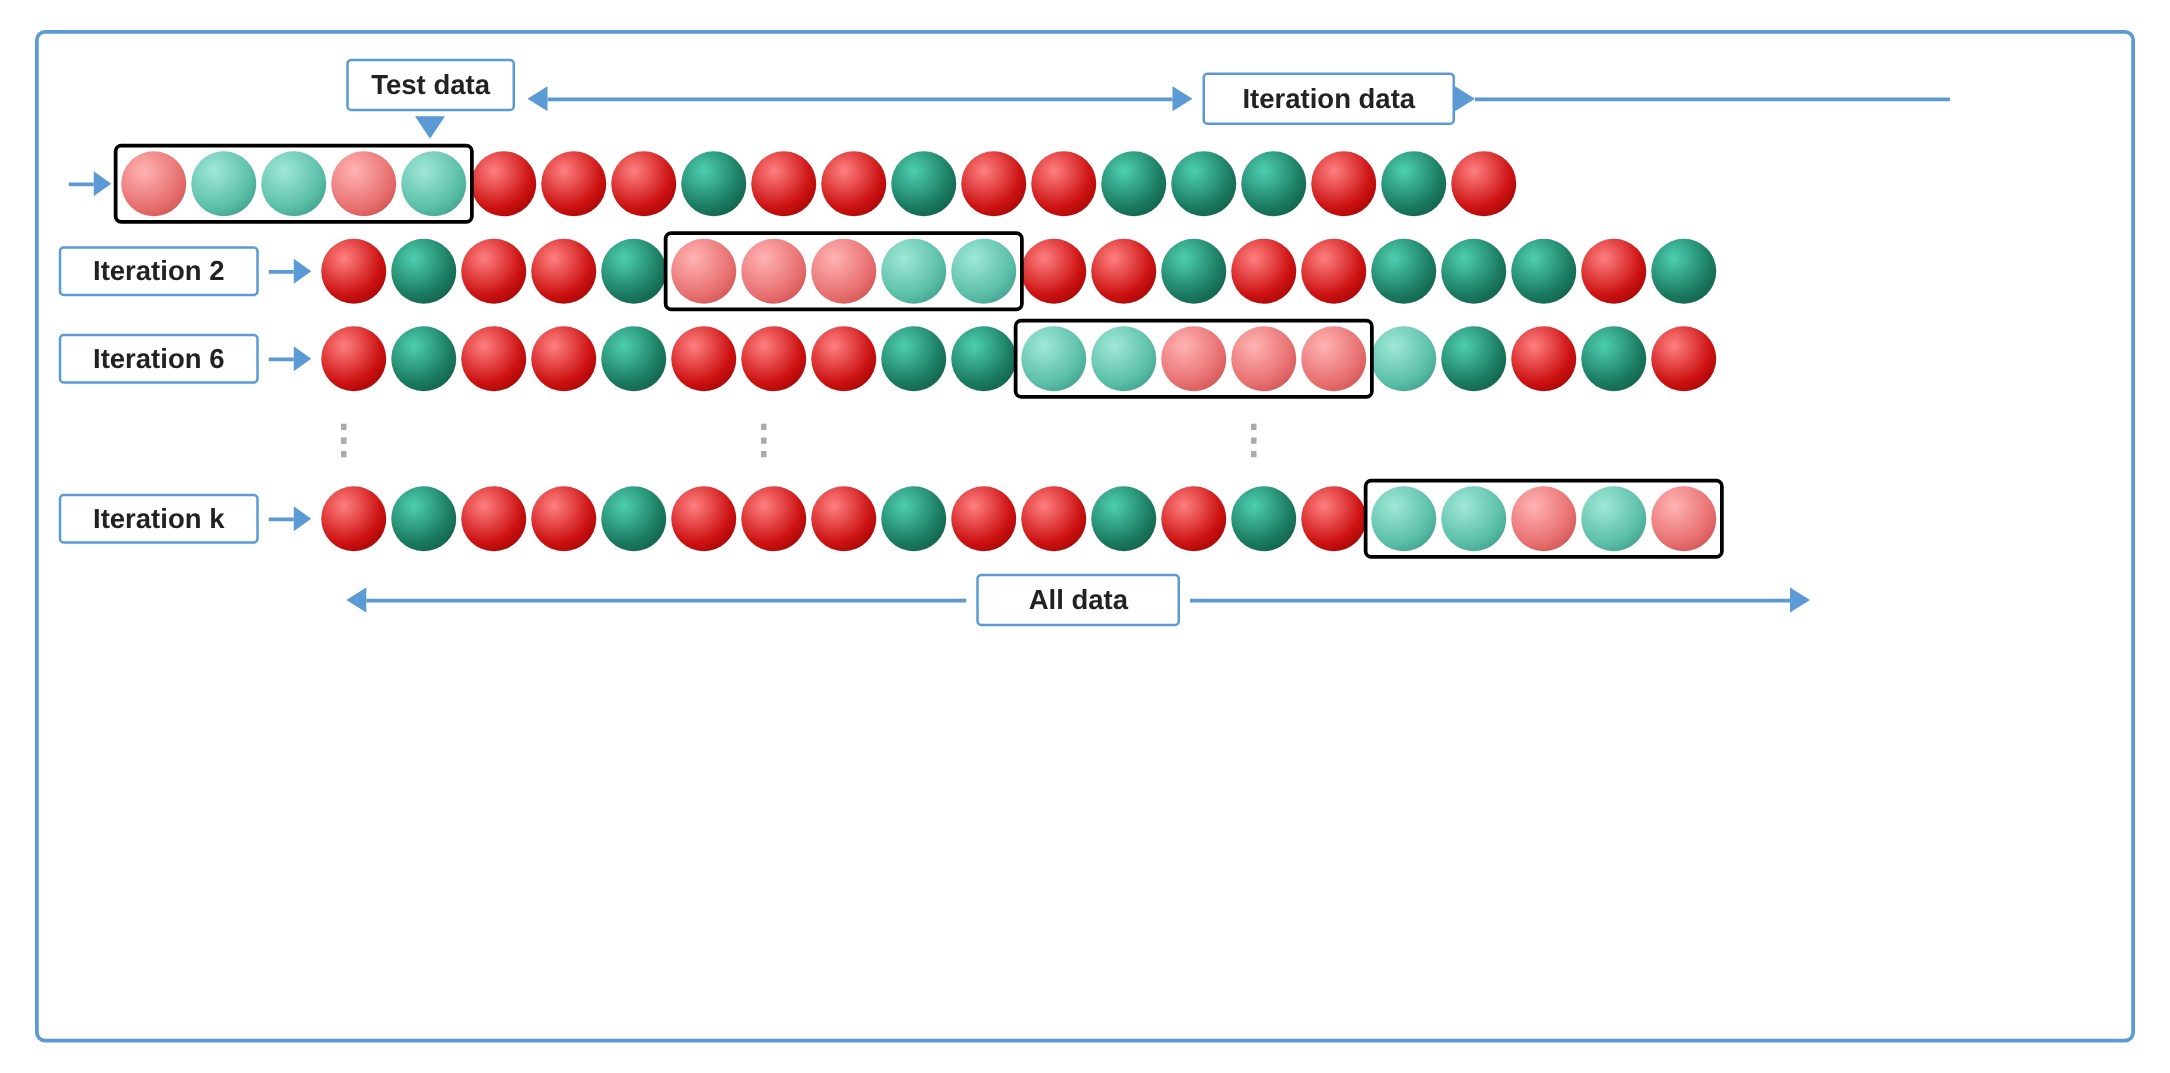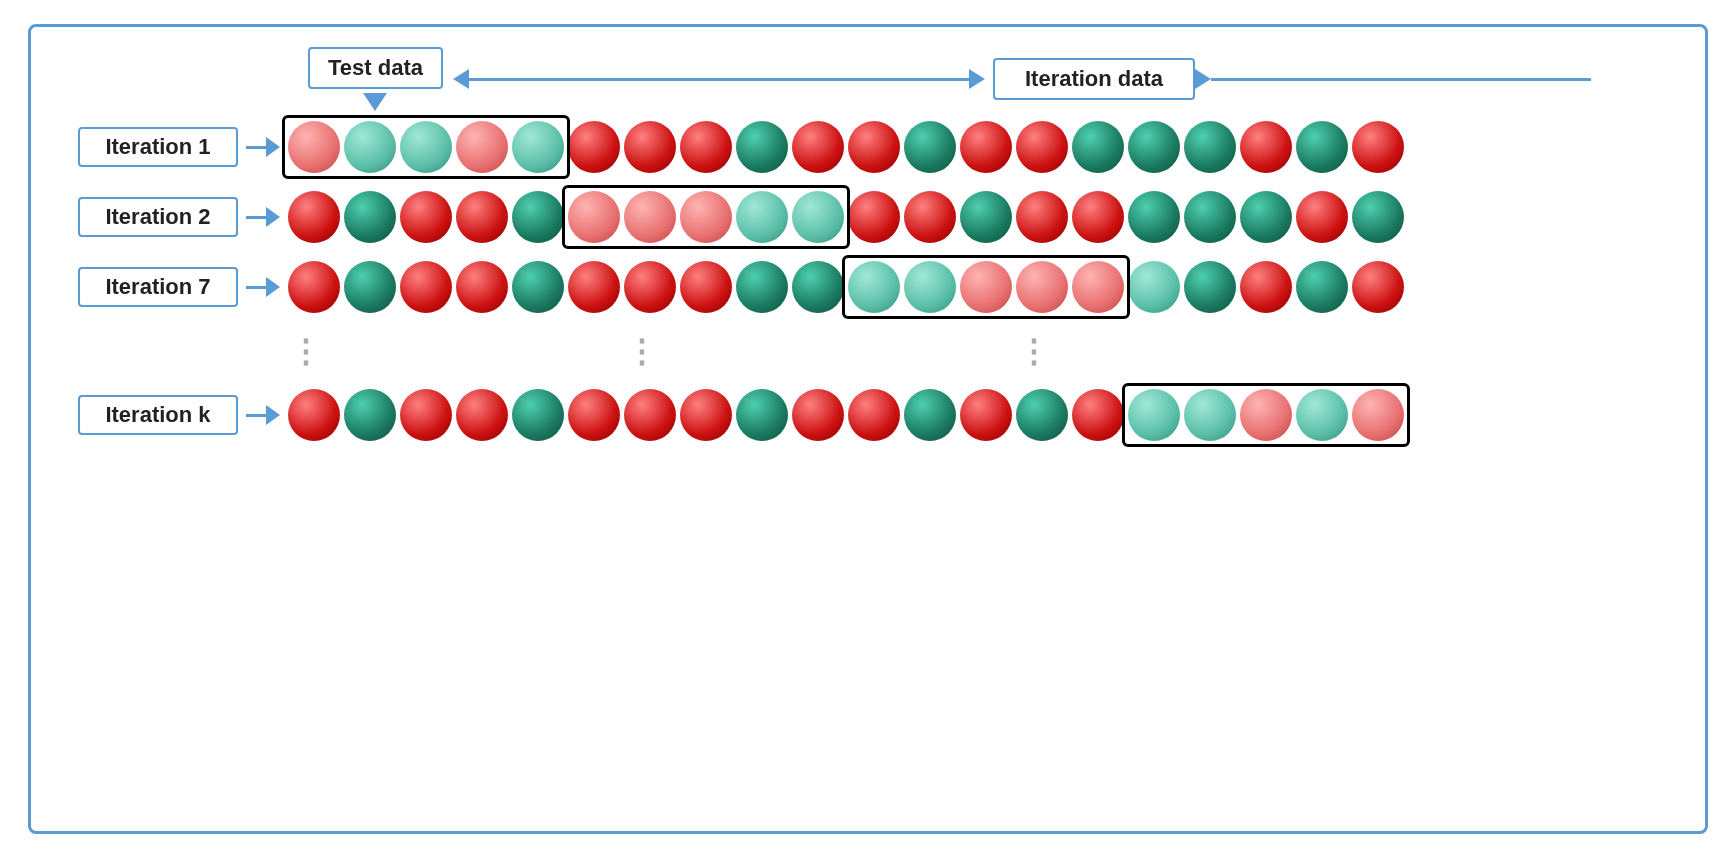--- a/index.html
+++ b/index.html
@@ -12,21 +12,21 @@
       justify-content: center;
       font-family: Arial, sans-serif;
     }
     .diagram {
       width: 1680px;
       height: 810px;
       border: 3px solid #5b9bd5;
       border-radius: 8px;
       background: #fff;
       position: relative;
-      padding: 20px 47px;
+      padding: 20px 16px;
     }
 
     
     .top-labels {
       display: flex;
       align-items: center;
       justify-content: flex-start;
       margin-bottom: 10px;
       margin-left: 230px;
       position: relative;
@@ -197,21 +197,20 @@
       <div class="arrowhead-right"></div>
       <div class="label-box" style="margin-left: 8px; padding: 6px 30px;">Iteration data</div>
       <div class="arrowhead-right" style="margin-left: 0;"></div>
       <div class="h-line" style="width: 380px;"></div>
     </div>
   </div>
 
   <div class="rows-area">
 
     <div class="iter-row" style="position:relative;">
-      <div class="iter-label-box">Iteration 1</div>
       <div class="iter-arrow">
         <div class="h-line"></div>
         <div class="arrowhead-right"></div>
       </div>
       <div class="balls-row" id="iter1-balls" style="position: relative;">
 
       <div class="ball ball-pink"></div>
           <div class="ball ball-light-teal"></div>
           <div class="ball ball-light-teal"></div>
           <div class="ball ball-pink"></div>
@@ -260,21 +259,21 @@
           <div class="ball ball-teal"></div>
           <div class="ball ball-teal"></div>
           <div class="ball ball-teal"></div>
           <div class="ball ball-red"></div>
           <div class="ball ball-teal"></div>
           <div class="test-box" style="left: 274px; top: -6px; width: 288px; height: 64px;"></div>
         </div>
     </div>
 
     <div class="iter-row" style="position:relative;">
-      <div class="iter-label-box">Iteration 7</div>
+      <div class="iter-label-box">Iteration 6</div>
       <div class="iter-arrow">
         <div class="h-line"></div>
         <div class="arrowhead-right"></div>
       </div>
       <div class="balls-row" id="iter3-balls" style="position: relative;">
       <div class="ball ball-red"></div>
           <div class="ball ball-teal"></div>
           <div class="ball ball-red"></div>
           <div class="ball ball-red"></div>
           <div class="ball ball-teal"></div>
@@ -331,14 +330,21 @@
           <div class="ball ball-light-teal"></div>
           <div class="ball ball-pink"></div>
           <div class="ball ball-light-teal"></div>
           <div class="ball ball-pink"></div>
           <div class="test-box" style="left: 834px; top: -6px; width: 288px; height: 64px;"></div>
         </div>
     </div>
 
   </div>
 
+  <div class="bottom-row">
+    <div class="arrowhead-left-b"></div>
+    <div class="h-line" style="width: 480px;"></div>
+    <div class="label-box" style="margin: 0 8px; padding: 6px 40px;">All data</div>
+    <div class="h-line" style="width: 480px;"></div>
+    <div class="arrowhead-right-b"></div>
+  </div>
 
 </div>
 
 </body></html>

